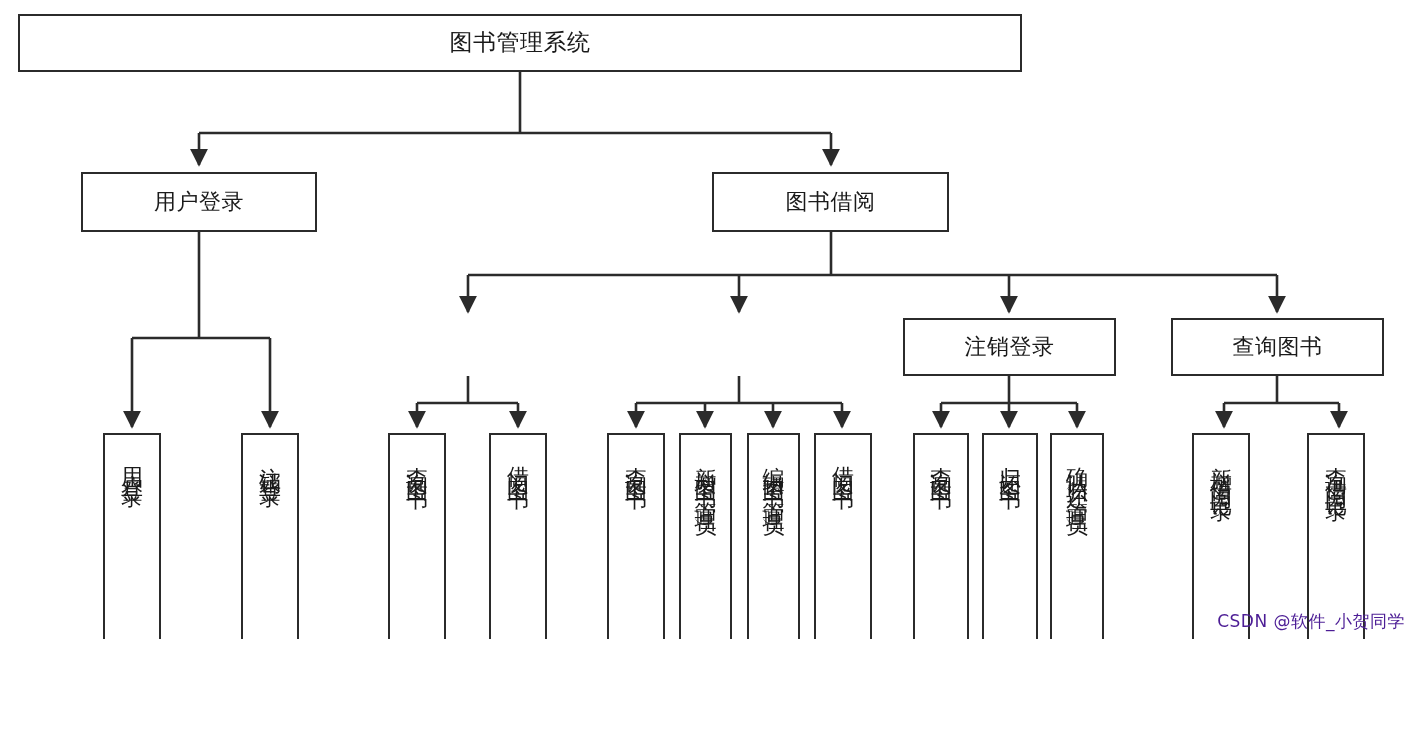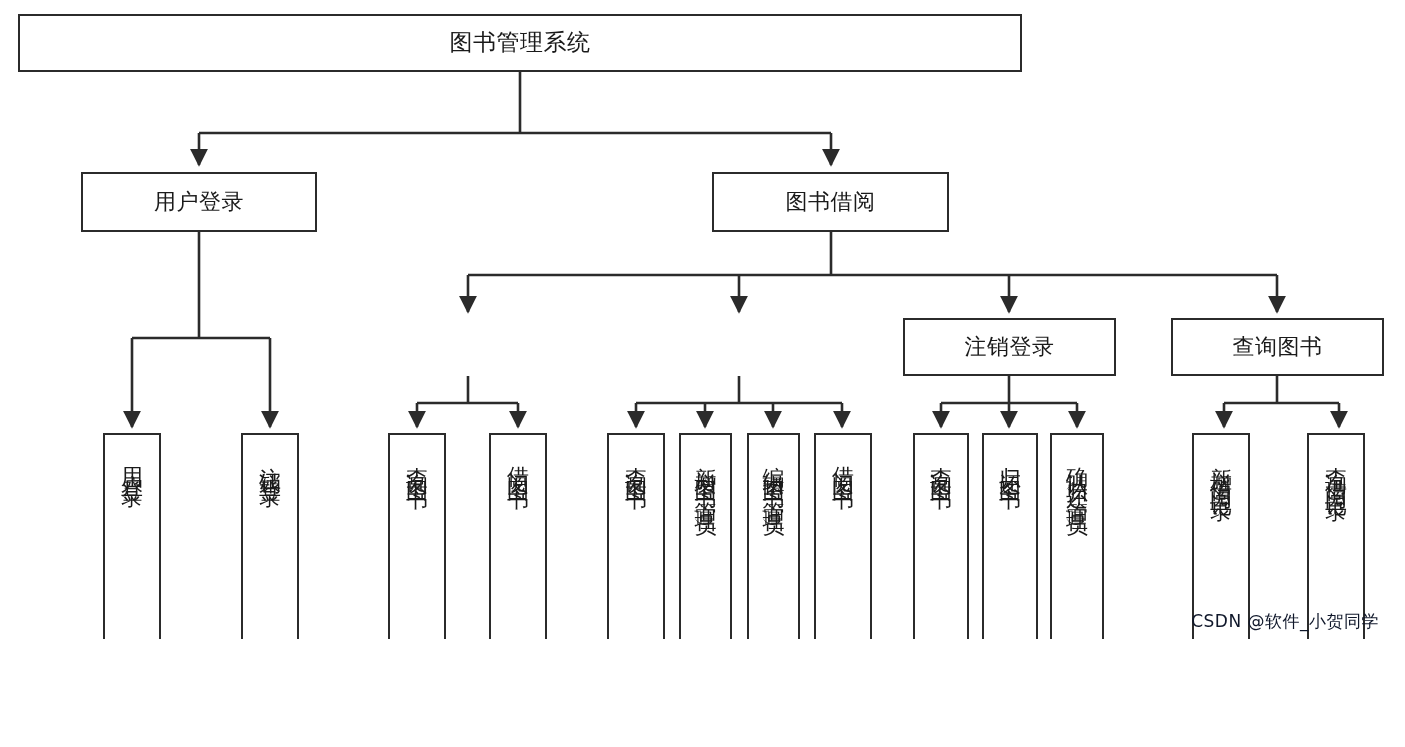--- a/index.html
+++ b/index.html
@@ -62,24 +62,24 @@
     line-height: 1.0;
     letter-spacing: 7px;
     white-space: nowrap;
     max-height: 270px;
   }
   .node.vert.tall .label {
     max-height: 290px;
   }
   #watermark {
     position: absolute;
-    right: 26px;
+    right: 0;
     bottom: 6px;
     font-size: 17px;
-    color: #0f172a;
+    color: #4c1d95;
     z-index: 9;
     white-space: nowrap;
     letter-spacing: 0.5px;
   }
 </style>
 </head>
 <body>
 
 <div id="canvas">
 

